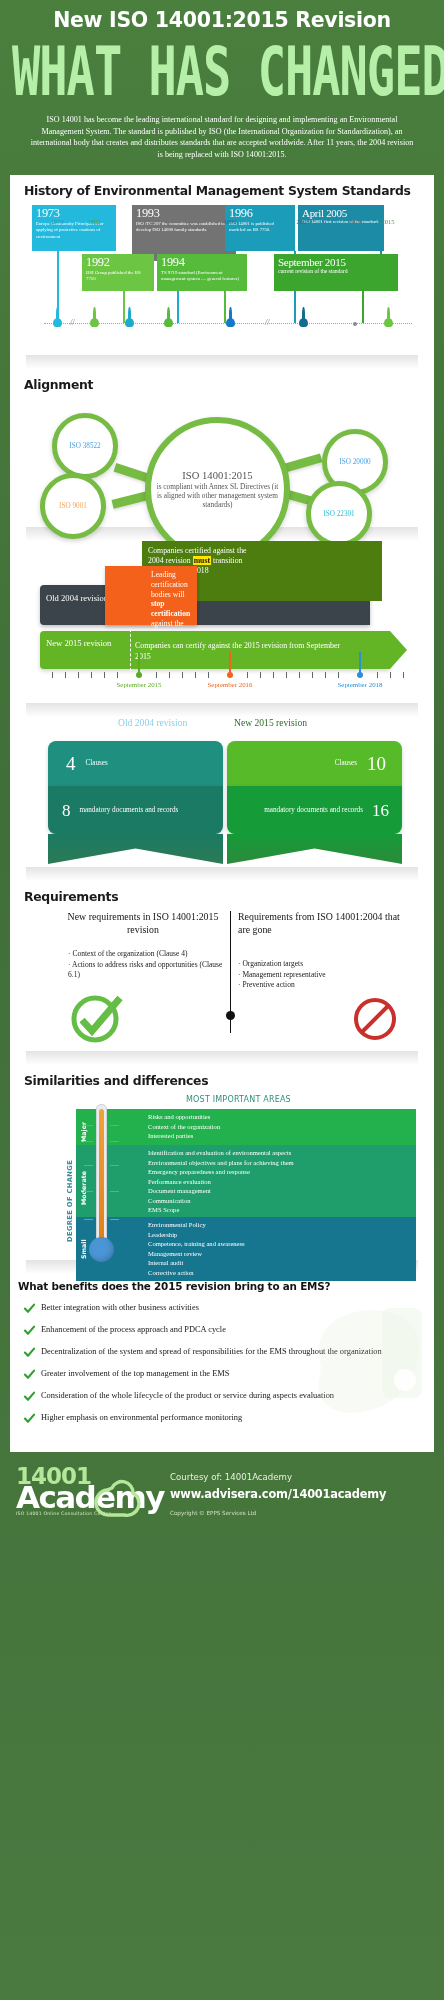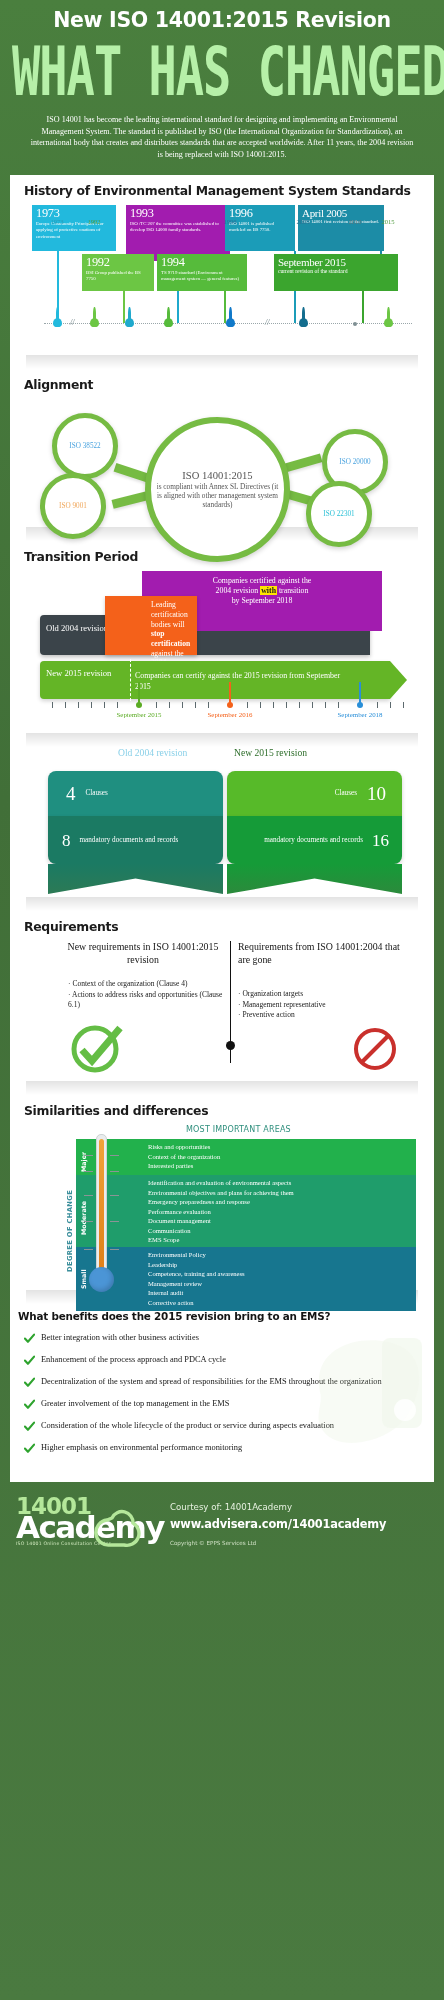--- a/index.html
+++ b/index.html
@@ -154,26 +154,26 @@
     background: #3b444a;
     border-radius: 4px 0 0 4px;
     color: #fff;
     font-size: 8.4px;
     line-height: 1.25;
     padding: 6px 5px;
     box-shadow: 0 2px 4px rgba(0,0,0,0.25);
   }
   .bar-blue {
     position: absolute;
-    background: #a21caf;
+    background: #4d7c0f;
     color: #fff;
     font-size: 7.8px;
     line-height: 1.3;
     padding: 5px 6px;
-    text-align: center;
+    text-align: left;
   }
   .bar-blue b.hl { background: #ffe400; color: #1a1a1a; font-weight: bold; padding: 0 1px;}
   .bar-orange {
     position: absolute;
     background: #f4611a;
     color: #fff;
     font-size: 7.6px;
     line-height: 1.28;
     padding: 4px 5px;
     box-shadow: 0 2px 4px rgba(0,0,0,0.2);
@@ -293,21 +293,21 @@
         <div class="tl-stem" style="left:155px;top:46px;height:72px;background:#1fa9cd;"></div>
         <div class="tl-stem" style="left:202px;top:86px;height:32px;background:#56bb3b;"></div>
         <div class="tl-stem" style="left:272px;top:46px;height:72px;background:#1b9cb8;"></div>
         <div class="tl-stem" style="left:340px;top:86px;height:32px;background:#3ba52e;"></div>
         <div class="tl-stem" style="left:358px;top:46px;height:40px;background:#1c8ca6;"></div>
 
         <div class="tl-card" style="left:10px;top:0;width:84px;height:46px;background:#22b9dd;">
           <div class="yr">1973</div>
           <span class="ds">Europe Community Principles I for applying of protective cautions of environment</span>
         </div>
-        <div class="tl-card" style="left:104px;top:0;width:104px;height:56px;background:#a21caf;">
+        <div class="tl-card" style="left:110px;top:0;width:104px;height:56px;background:#737373;">
           <div class="yr">1993</div>
           <span class="ds">ISO /TC 207 the committee was established to develop ISO 14000 family standards.</span>
         </div>
         <div class="tl-card" style="left:203px;top:0;width:70px;height:46px;background:#1b9cb8;">
           <div class="yr">1996</div>
           <span class="ds">ISO 14001 is published modeled on BS 7750.</span>
         </div>
         <div class="tl-card" style="left:276px;top:0;width:86px;height:46px;background:#1c8ca6;">
           <div class="yr" style="font-size:11px;">April 2005</div>
           <span class="ds">ISO 14001 first revision of the standard.</span>
@@ -379,30 +379,29 @@
         </div>
         <div class="circ small" style="left:284px;top:82px;width:66px;height:66px;">
           <span class="circ-lbl" style="color:#2bc0d6;">ISO 22301</span>
         </div>
       </div>
     </div>
 
     <div class="sec-sep"></div>
 
     <div class="sec">
-      <div class="sec-h">Transition Period</div>
       <div class="tr-wrap">
 
         <div class="bar-dark" style="left:18px;top:44px;width:330px;height:40px;"></div>
         <div class="tr-lbl-left" style="left:24px;top:52px;width:70px;">Old 2004 revision</div>
 
         <div class="bar-blue" style="left:120px;top:0px;width:240px;height:60px;">
           <div>Companies certified against the</div>
           <div>
-            <span>2004 revision </span><b class="hl">with</b><span> transition</span>
+            <span>2004 revision </span><b class="hl">must</b><span> transition</span>
           </div>
           <div>by September 2018</div>
         </div>
 
         <div class="bar-orange" style="left:83px;top:25px;width:92px;height:59px;padding-left:46px;">
           <span>Leading certification bodies will </span><b>stop certification</b><span> against the 2004 revision in September 2016.</span>
         </div>
 
         <div class="arrow-green" style="left:18px;top:90px;width:350px;height:38px;"></div>
         <div class="arrow-head" style="left:368px;top:90px;"></div>

